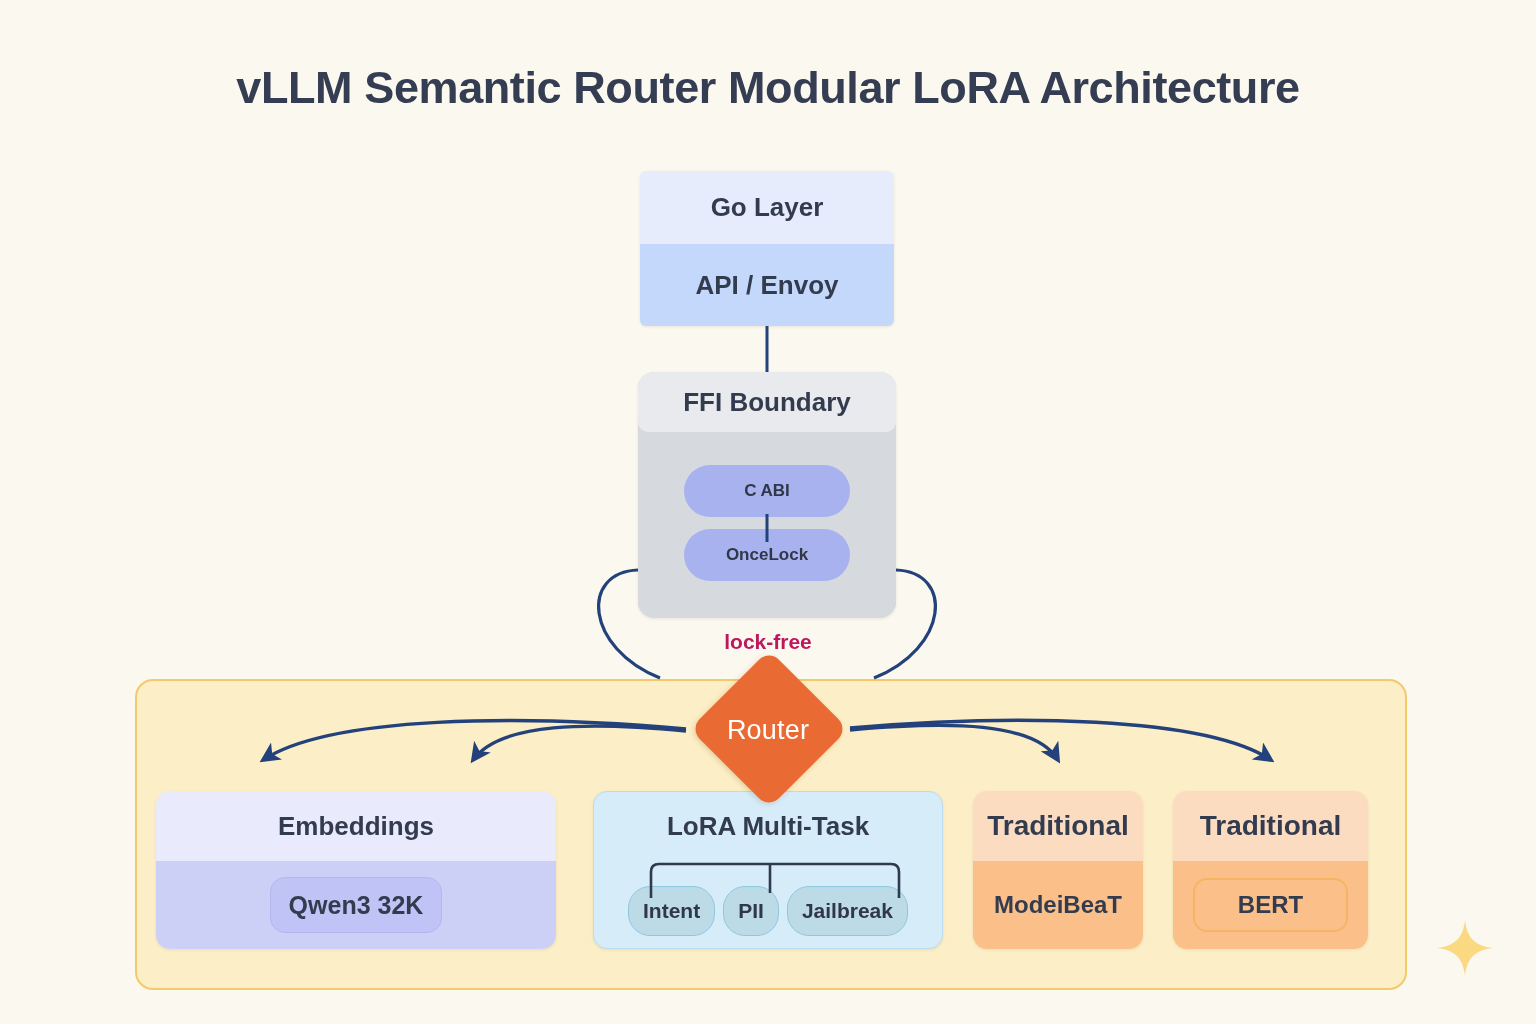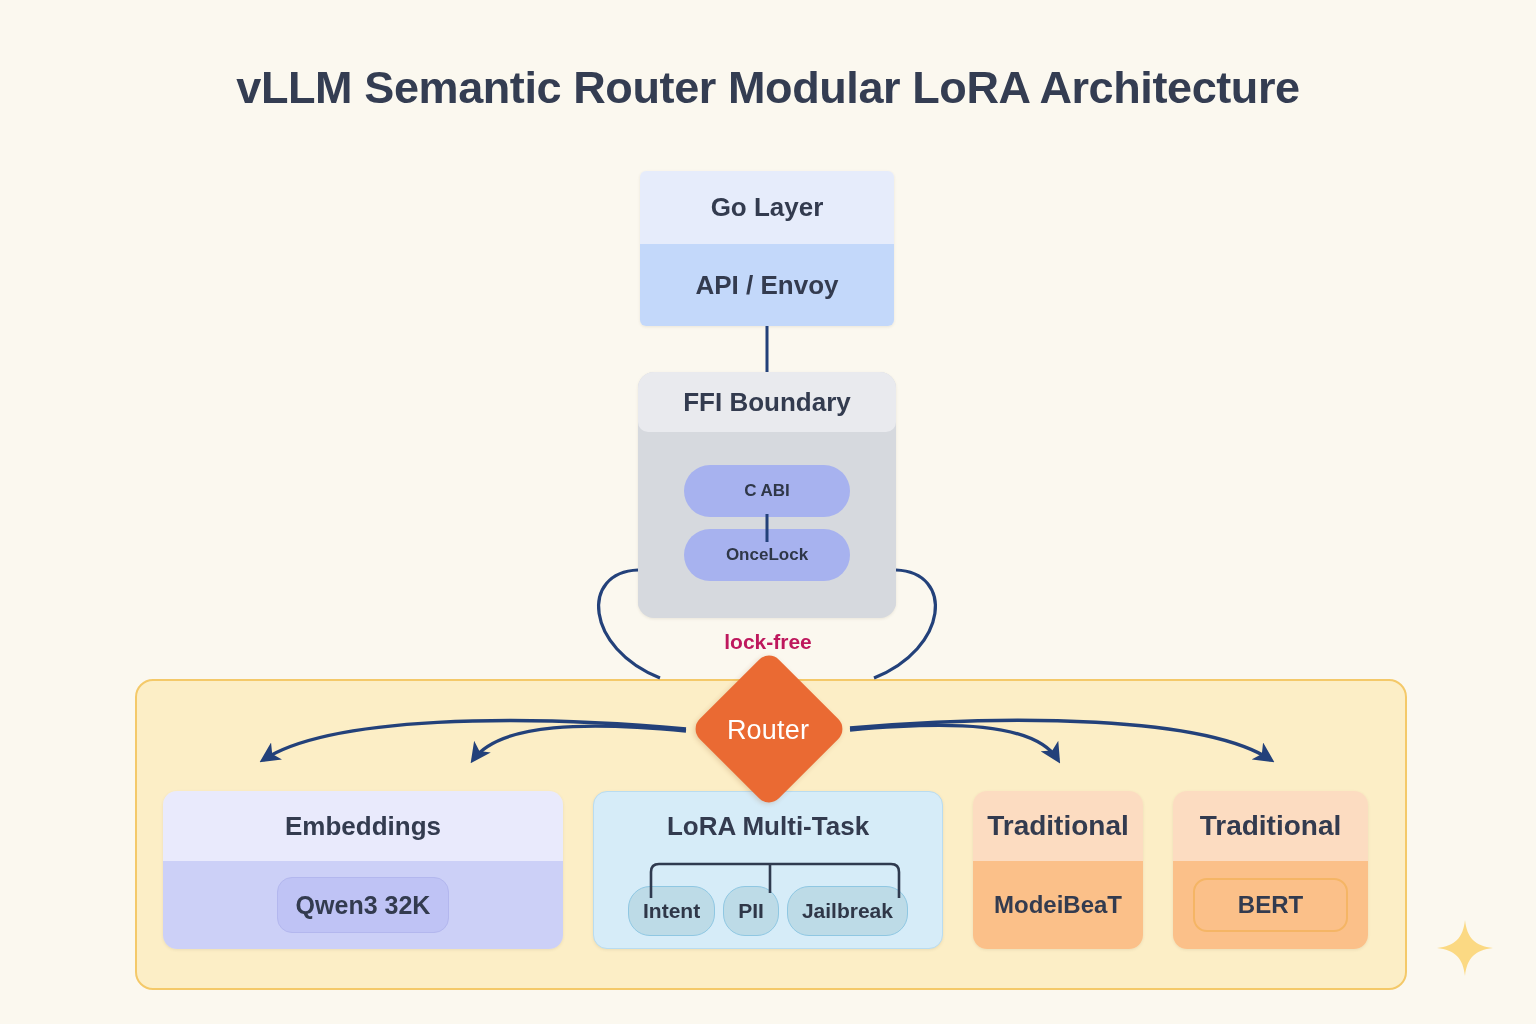--- a/index.html
+++ b/index.html
@@ -134,21 +134,21 @@
     position: absolute;
     left: 0; top: 0;
     width: 172px; height: 114px;
     display: flex; align-items: center; justify-content: center;
     font-size: 27px; font-weight: 400; color: #ffffff;
     letter-spacing: 0.2px;
   }
 
   
   #embeddings-node {
-    left: 163px; top: 791px;
+    left: 156px; top: 791px;
     width: 400px; height: 158px;
   }
   #embeddings-node .head { height: 70px; background: #e9eafc; }
   #embeddings-node .body { height: 88px; background: #ccd0f7; gap: 16px; }
   .pill-lav {
     background: #bfc3f5;
     border: 1.5px solid #b3b7ee;
     border-radius: 15px;
     height: 56px;
     display: flex; align-items: center; justify-content: center;

